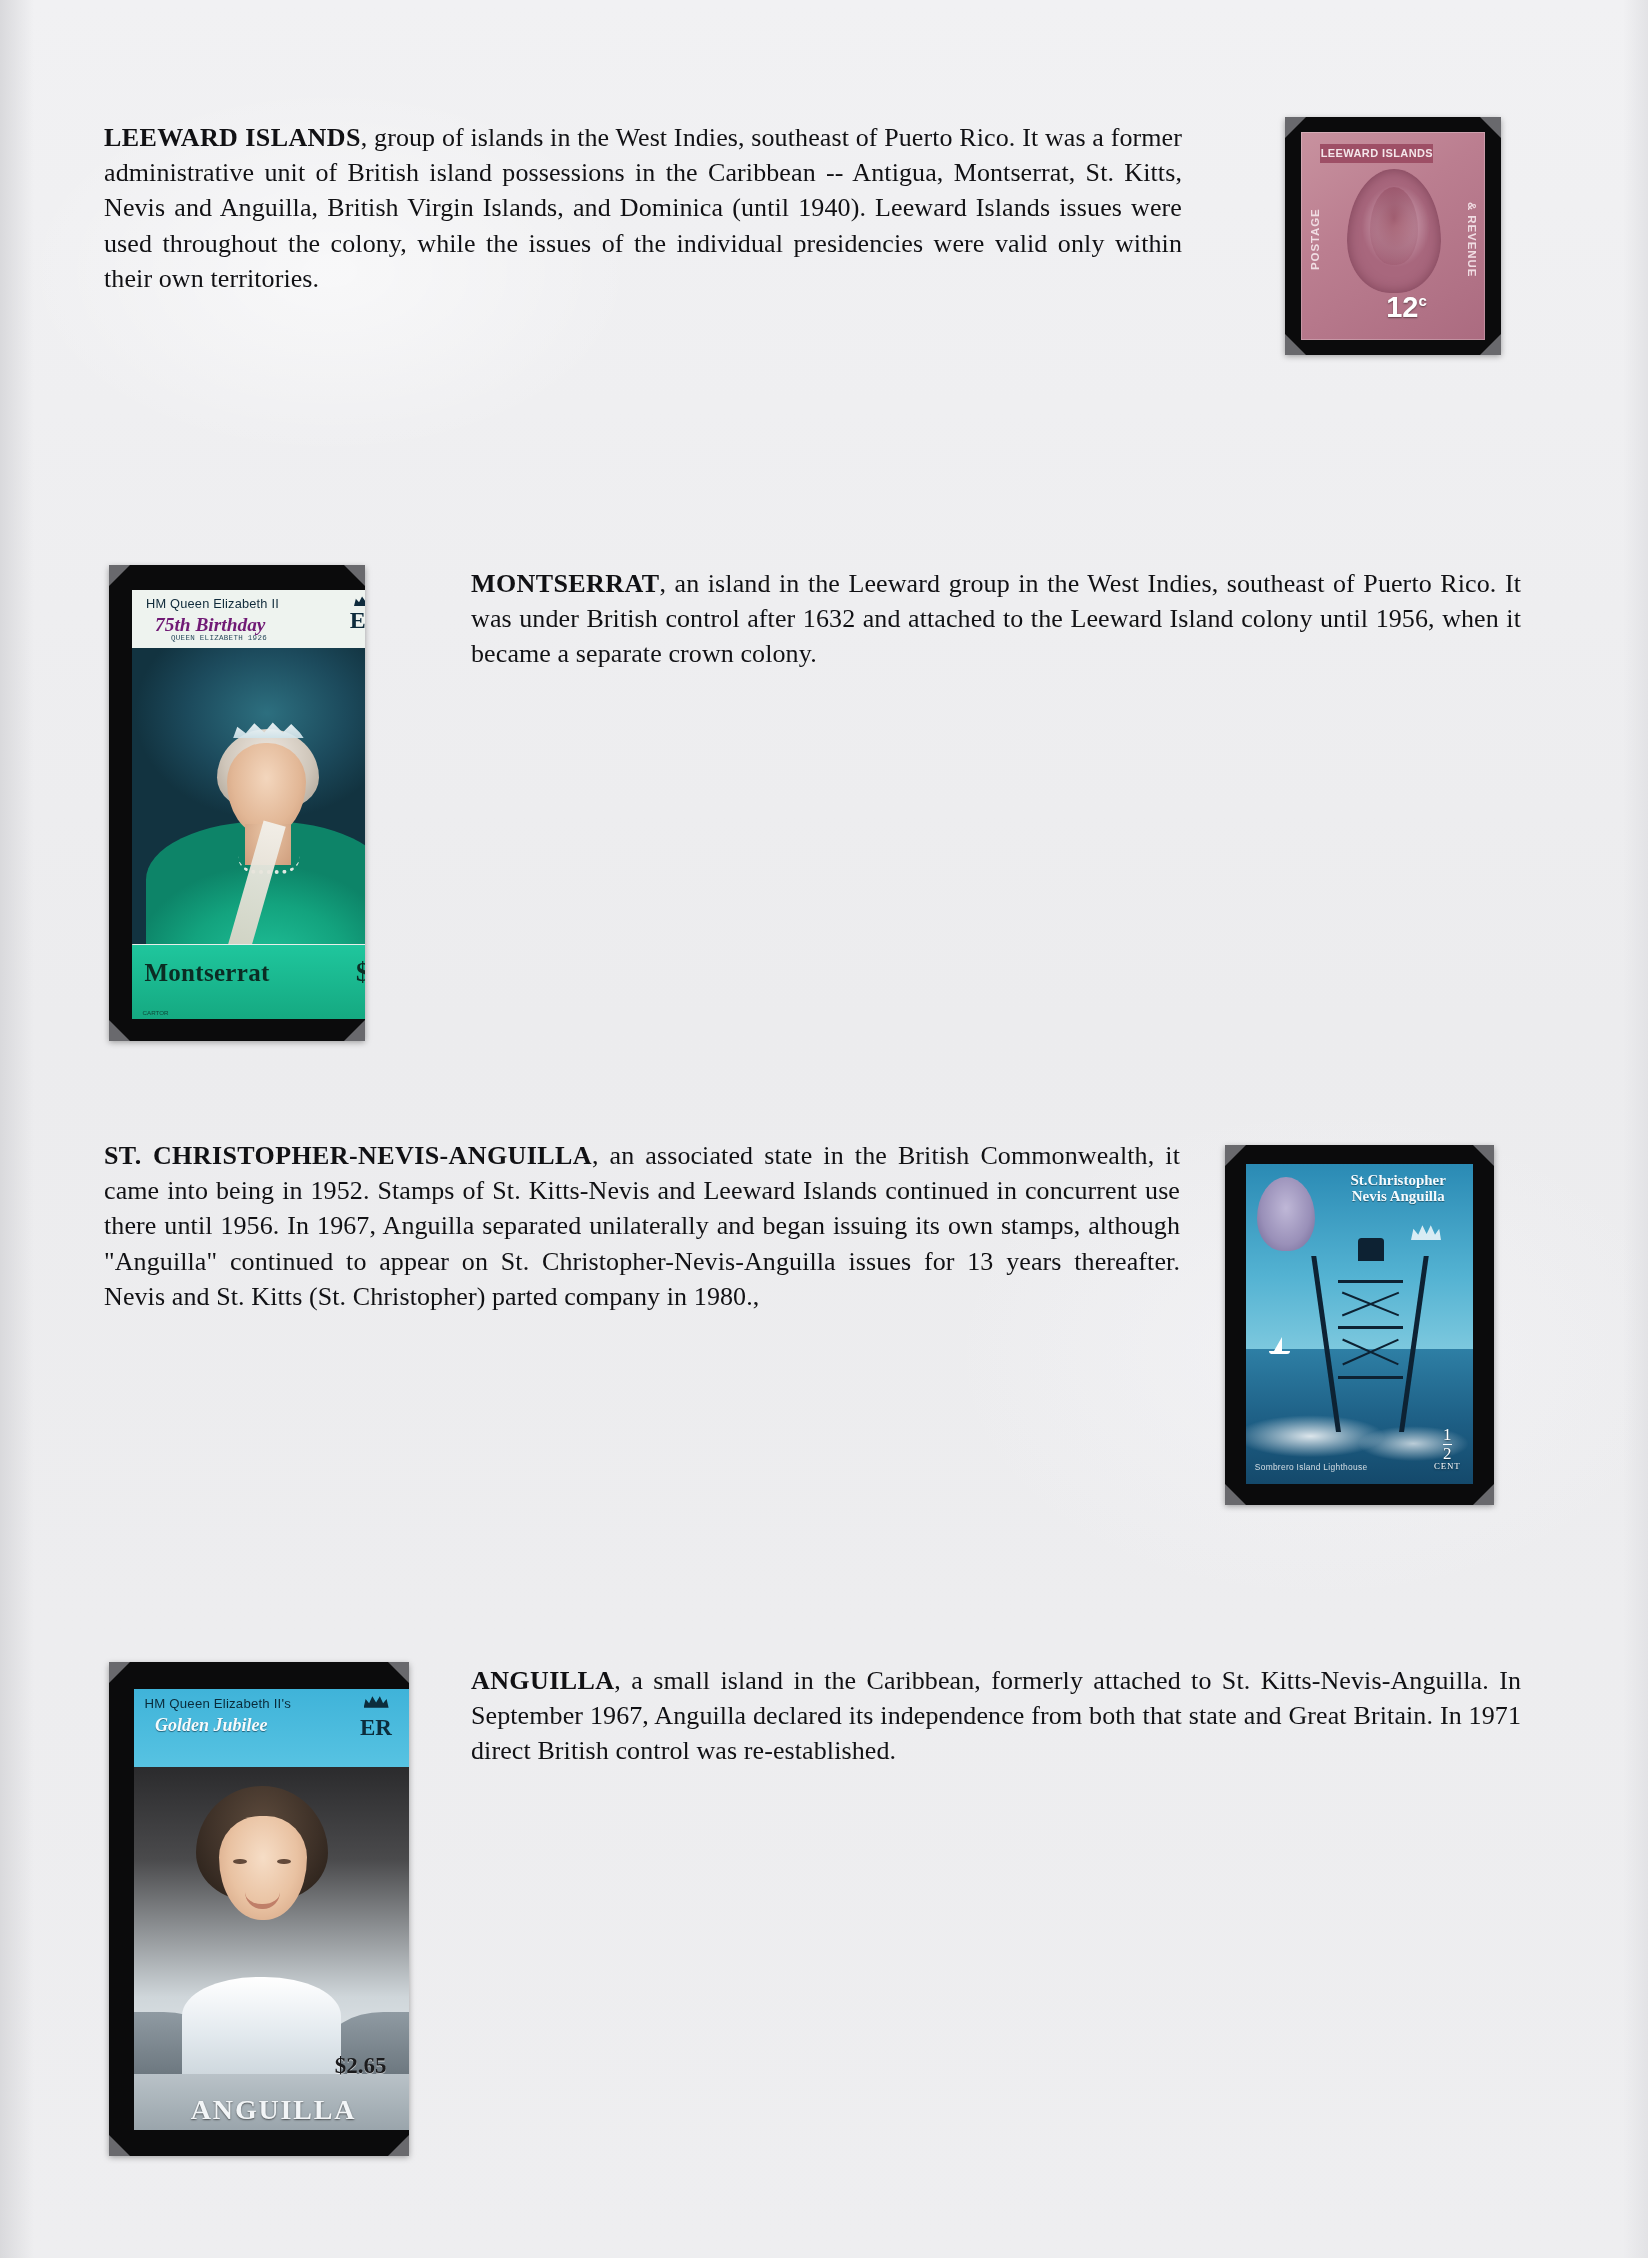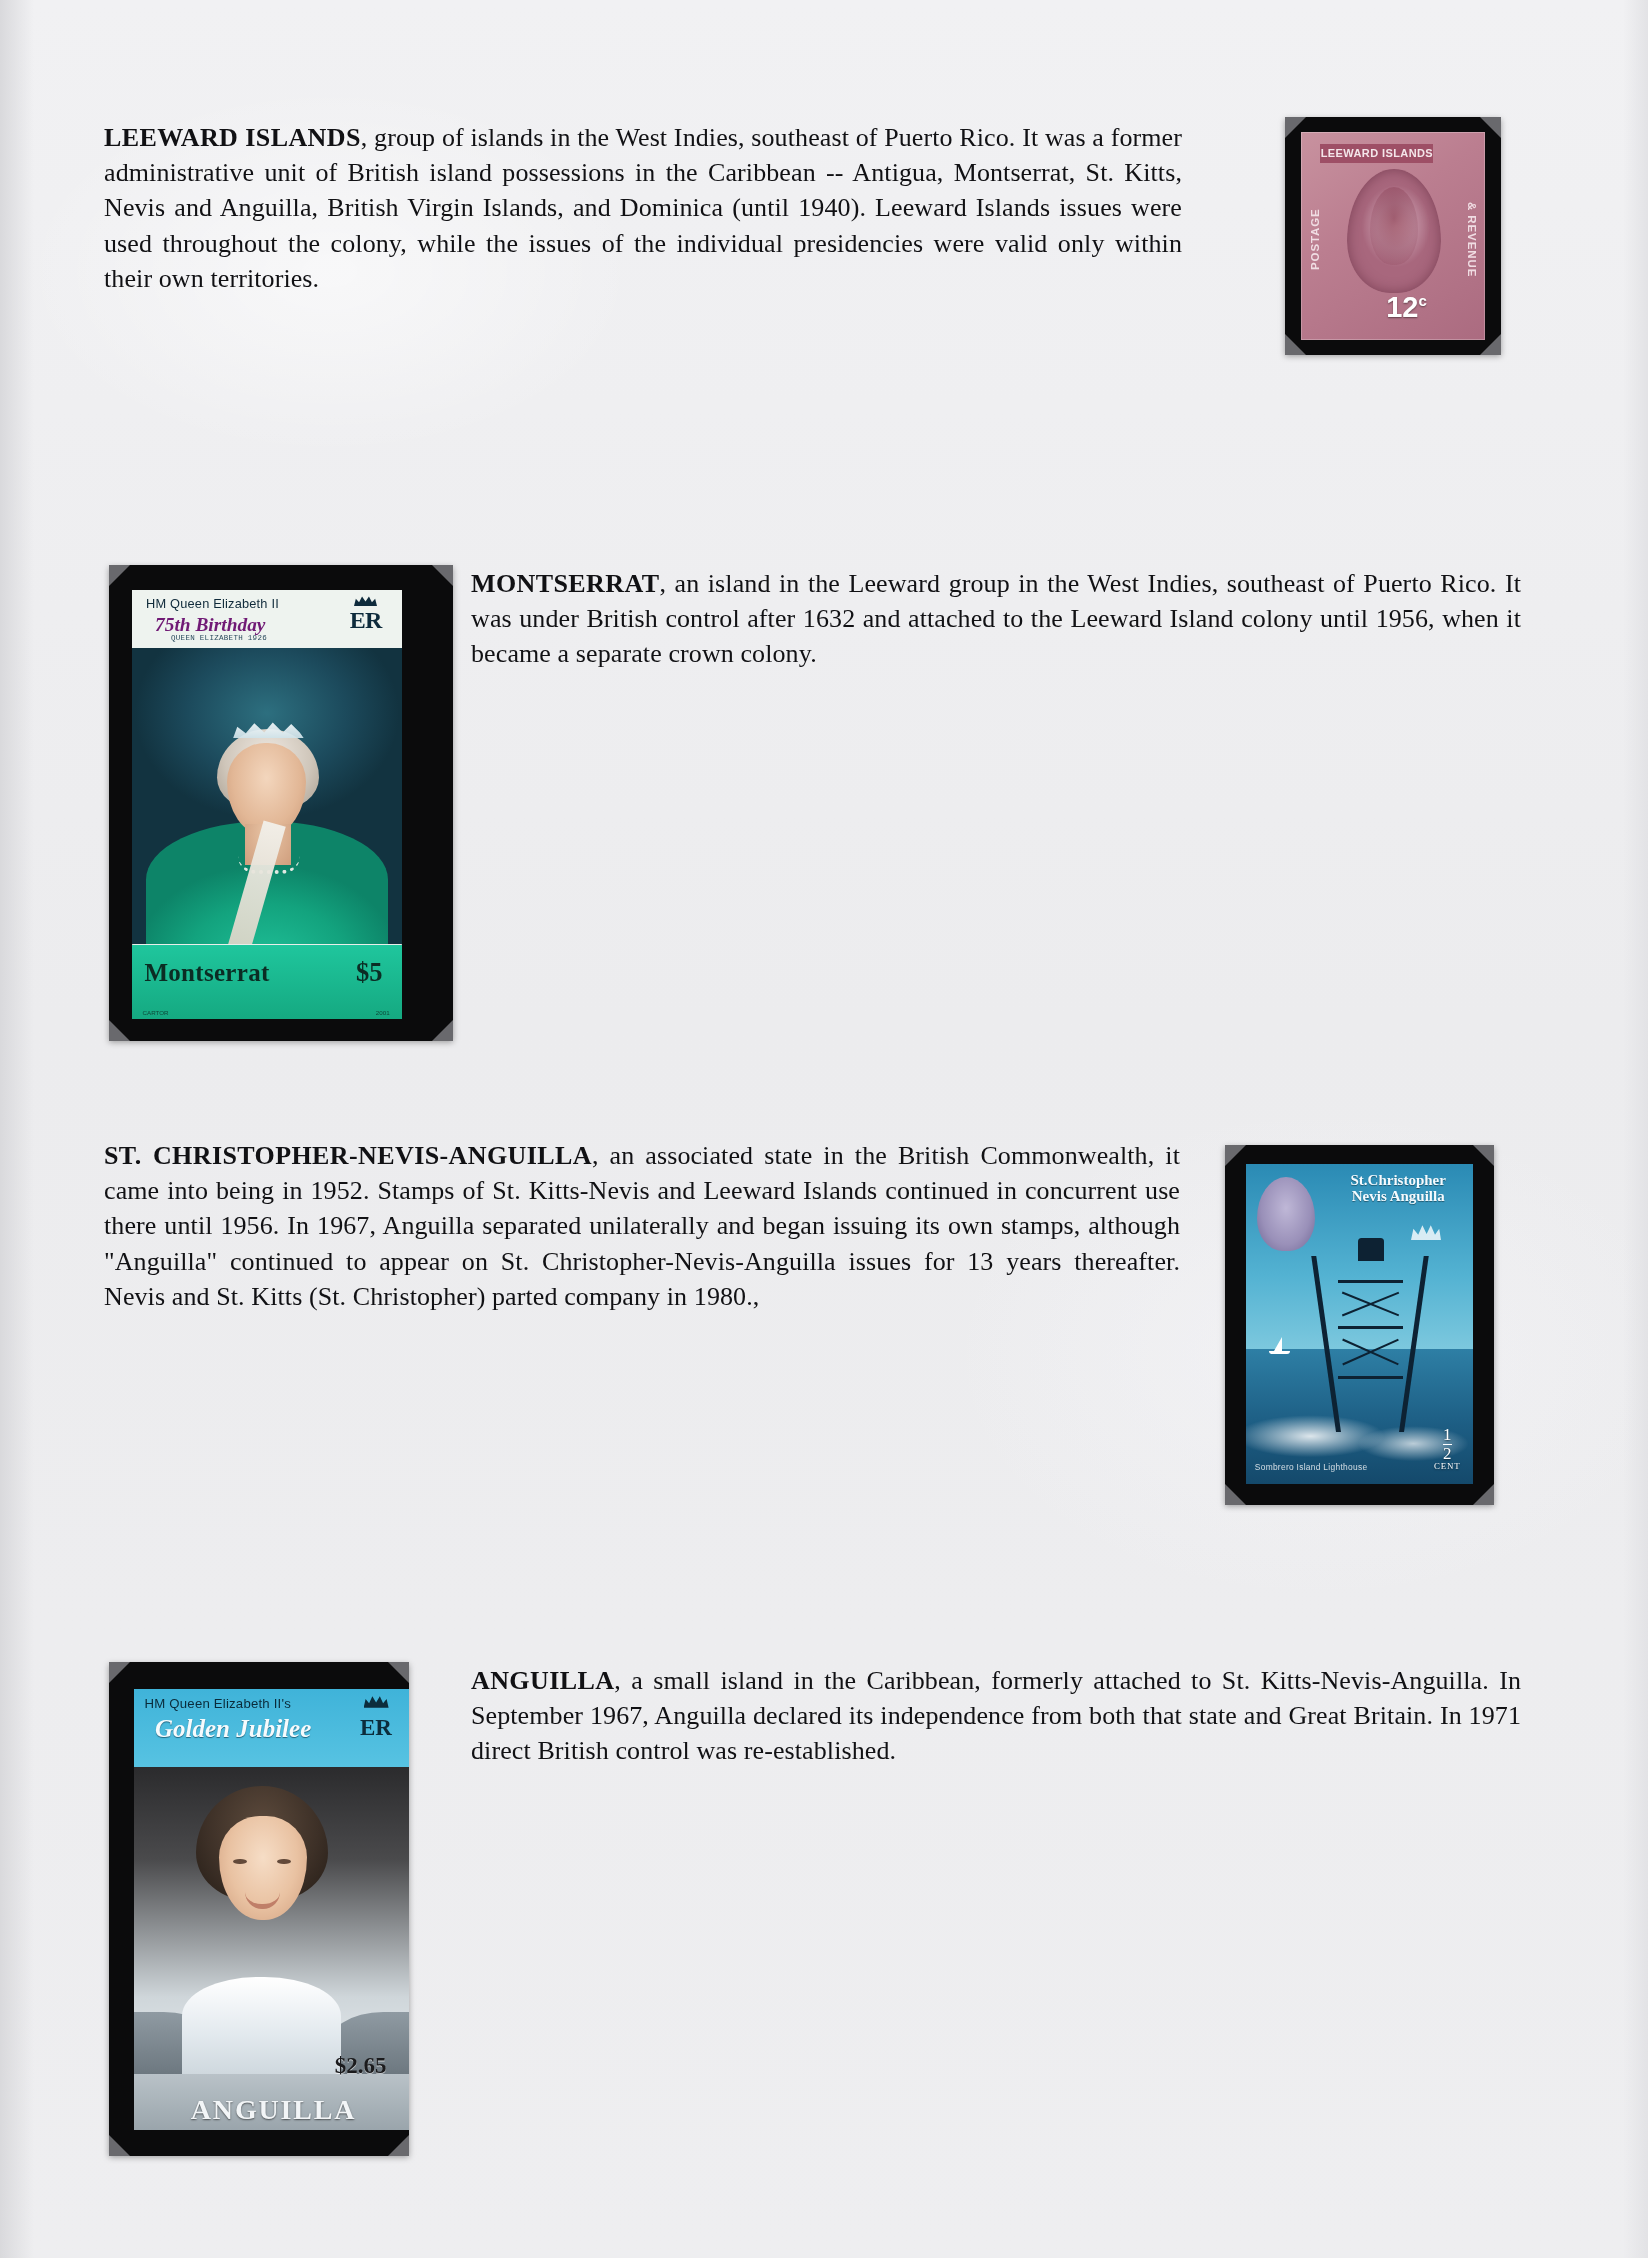--- a/index.html
+++ b/index.html
@@ -125,21 +125,21 @@
     text-align: center;
     color: #ffffff;
     font-family: "Liberation Sans", sans-serif;
     font-size: 29px; font-weight: bold;
     text-shadow: 0 0.9px 1.8px rgba(0,0,0,0.45);
     margin-left: 27px;
   }
   #stamp-leeward .value sup { font-size: 15px; }
 
   
-  #stamp-montserrat { left: 109px; top: 565px; width: 344px; height: 476px; }
+  #stamp-montserrat { left: 109px; top: 565px; width: 256px; height: 476px; }
   #stamp-montserrat .face {
     position: absolute; left: 23px; top: 25px; width: 270px; height: 429px;
     background: #e9eeea;
     box-shadow: inset 0 0 0 0.9px rgba(0,0,0,0.15);
   }
   #stamp-montserrat .hdr {
     position: absolute; left: 0; right: 0; top: 0; height: 58px;
     background: #eef3ef;
   }
   #stamp-montserrat .hdr .l1 {
@@ -332,21 +332,21 @@
     background: linear-gradient(180deg, #3fb3d9 0%, #57c3e2 100%);
   }
   #stamp-anguilla .hdr .l1 {
     position: absolute; left: 10.6px; top: 7px;
     font-family: "Liberation Sans", sans-serif; font-size: 13.2px;
     color: #0a2b3a; letter-spacing: 0.2px;
   }
   #stamp-anguilla .hdr .l2 {
     position: absolute; left: 21px; top: 26.5px;
     font-family: "Liberation Serif", serif; font-style: italic; font-weight: bold;
-    font-size: 25px; color: #f6fbfd;
+    font-size: 18px; color: #f6fbfd;
     text-shadow: 0 0.9px 0.9px rgba(0,40,60,0.6);
   }
   #stamp-anguilla .hdr .cypher {
     position: absolute; right: 14px; top: 5.3px; width: 46px; height: 58px;
     color: #0c2d3c; font-family: "Liberation Serif", serif;
     font-size: 23px; font-weight: bold; text-align: center; line-height: 67px;
   }
   #stamp-anguilla .hdr .cypher:before {
     content: "";
     position: absolute; left: 10.6px; top: 0px; width: 25px; height: 14px;

